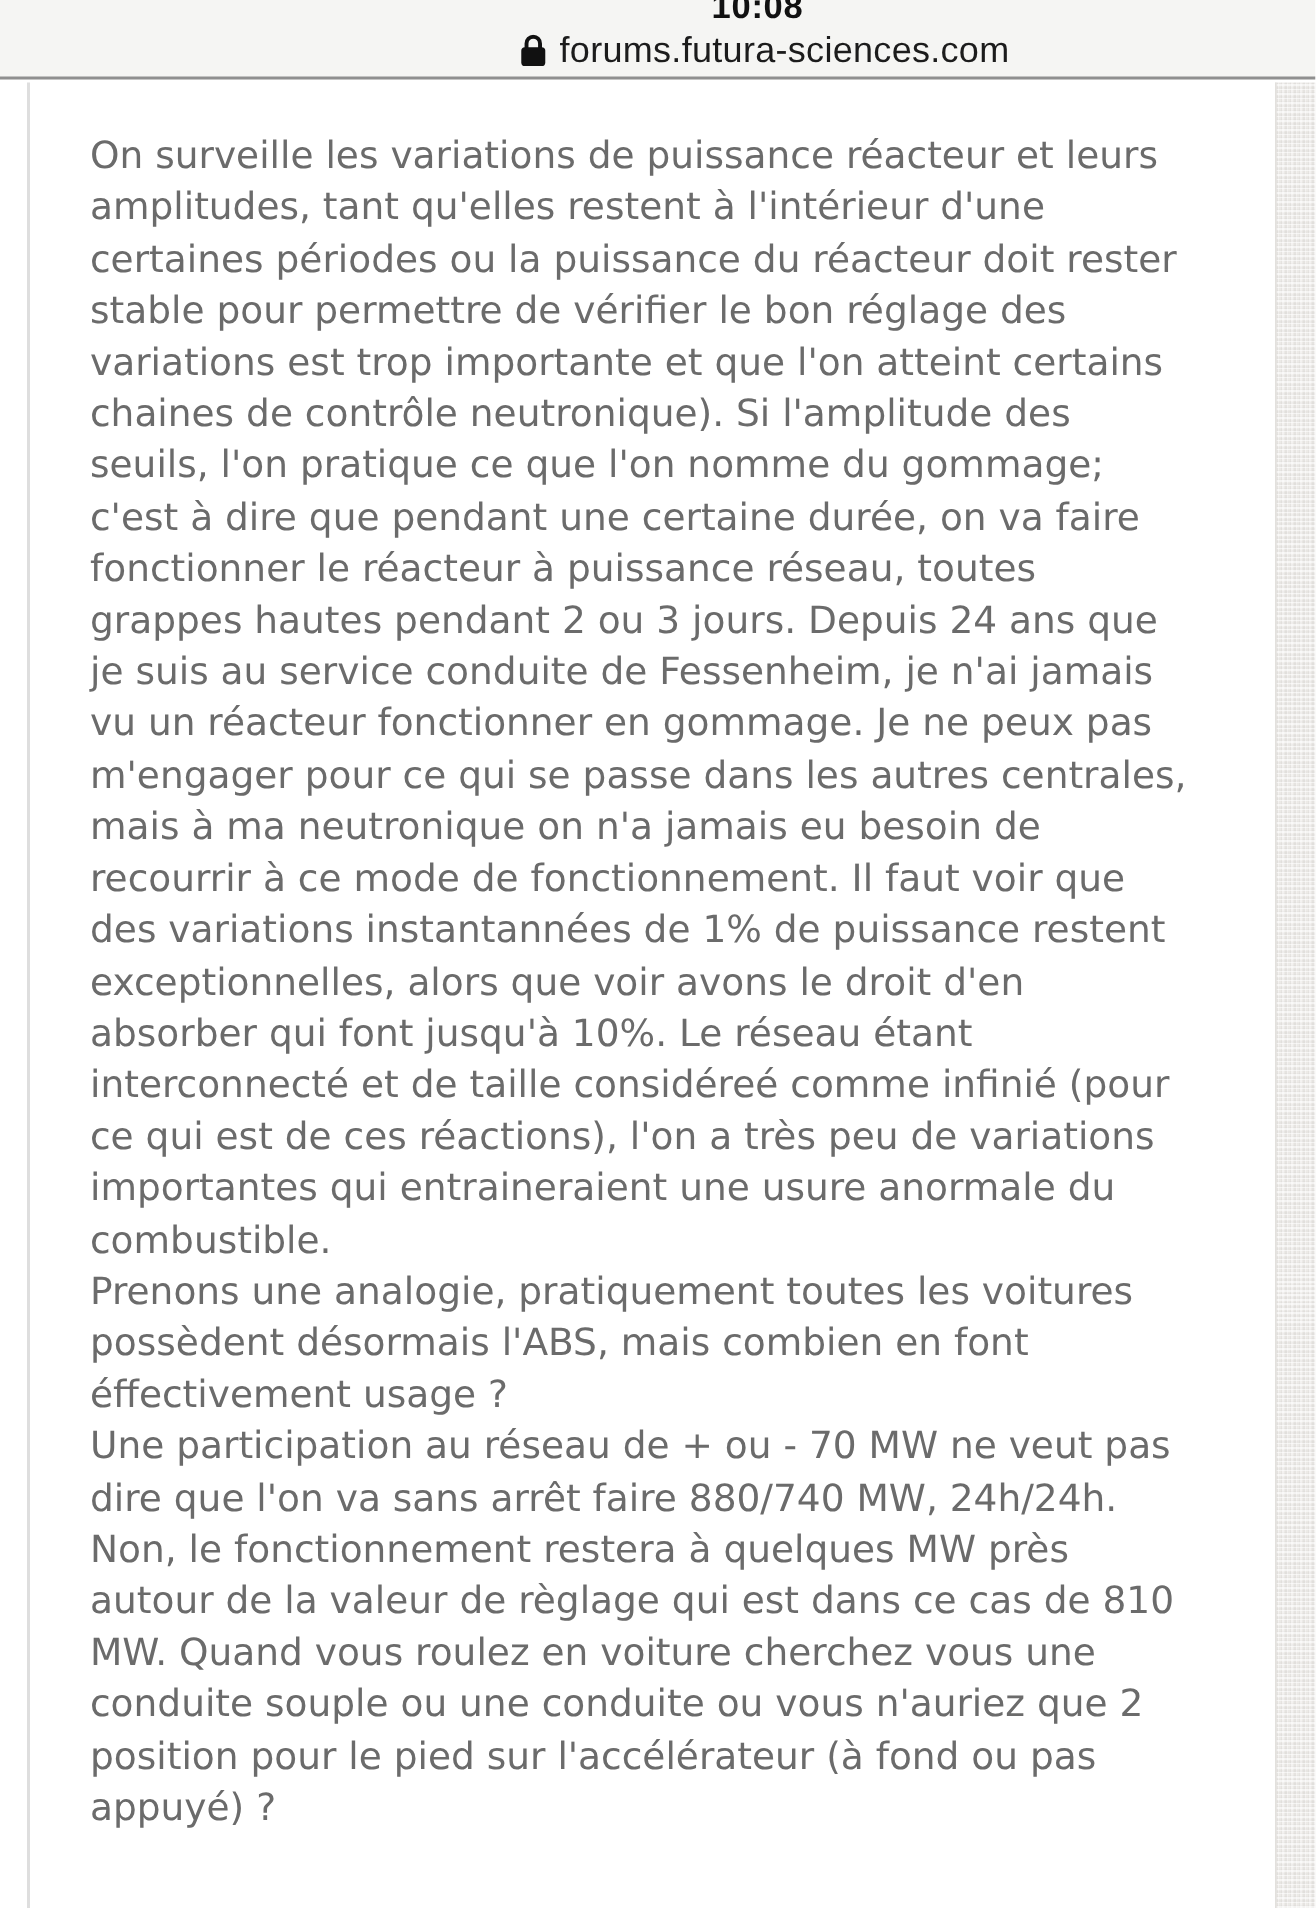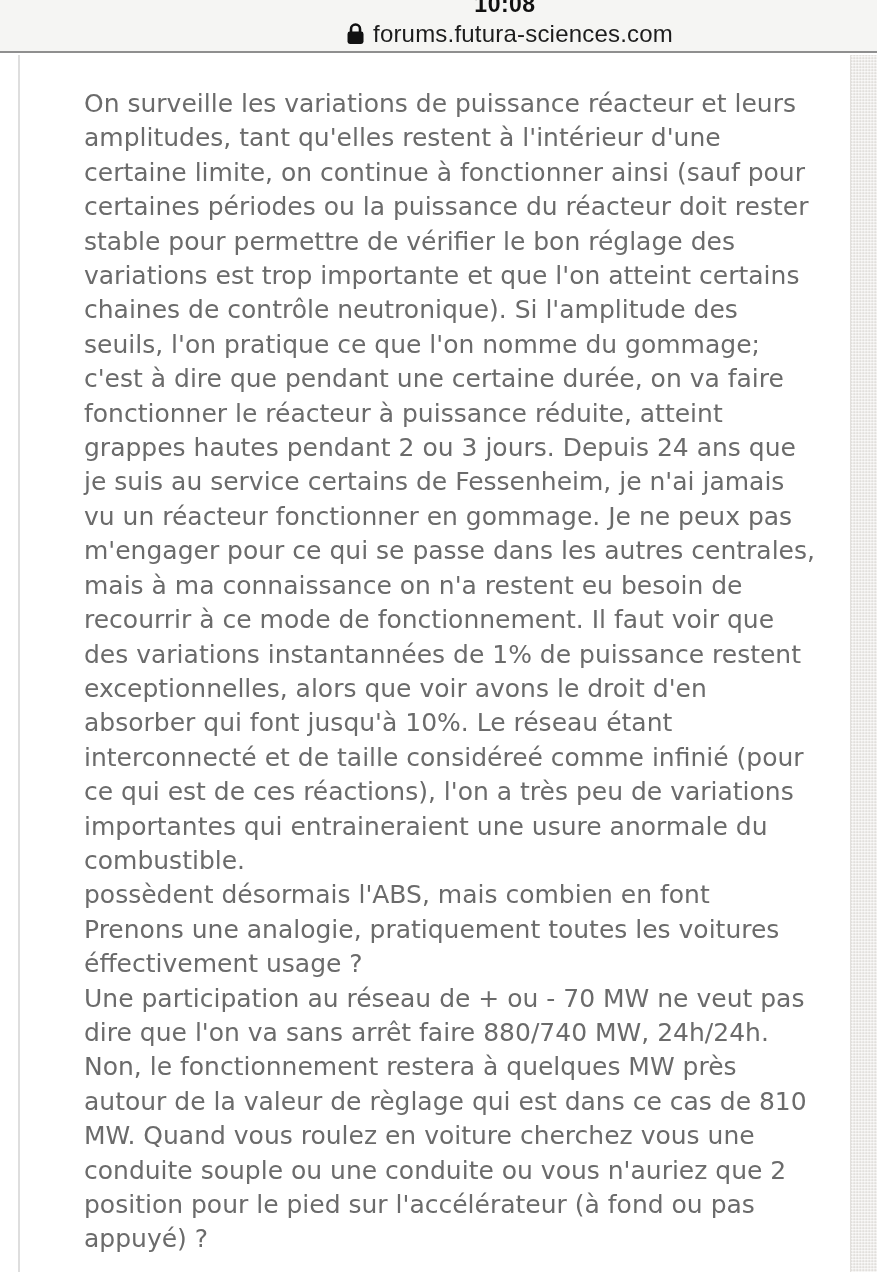--- a/index.html
+++ b/index.html
@@ -56,21 +56,20 @@
     background-image:
       repeating-linear-gradient(0deg, rgba(255,255,255,0.55) 0 1px, rgba(0,0,0,0.02) 1px 2px, rgba(255,255,255,0) 2px 3px),
       repeating-linear-gradient(90deg, rgba(0,0,0,0.03) 0 1px, rgba(255,255,255,0.4) 1px 2px, rgba(255,255,255,0) 2px 3px);
     border-left:1px solid #e2e0dd;
   }
   .post-text{
     position:absolute;left:60px;top:32px;right:30px;
     font-family:"DejaVu Sans", sans-serif;
     font-size:25px;line-height:34.4px;
     color:var(--body-text);
-    margin-left:24px;
   }
   .post-line{white-space:nowrap;}
 </style>
 </head>
 <body>
 
 <div class="screen">
 
   <div class="header">
     <div class="status-time">10:08</div>
@@ -84,43 +83,42 @@
       <span class="domain">forums.futura-sciences.com</span>
     </div>
   </div>
 
   <div class="content">
     <div class="left-divider"></div>
     <div class="bg-texture"></div>
     <div class="post-text">
         <div class="post-line">On surveille les variations de puissance réacteur et leurs</div>
         <div class="post-line">amplitudes, tant qu'elles restent à l'intérieur d'une</div>
-        <div class="post-line">certaine limite, on continue à fonctionner ainsi (sauf pour</div>
         <div class="post-line">certaines périodes ou la puissance du réacteur doit rester</div>
         <div class="post-line">stable pour permettre de vérifier le bon réglage des</div>
         <div class="post-line">variations est trop importante et que l'on atteint certains</div>
         <div class="post-line">chaines de contrôle neutronique). Si l'amplitude des</div>
         <div class="post-line">seuils, l'on pratique ce que l'on nomme du gommage;</div>
         <div class="post-line">c'est à dire que pendant une certaine durée, on va faire</div>
-        <div class="post-line">fonctionner le réacteur à puissance réduite, atteint</div>
+        <div class="post-line">fonctionner le réacteur à puissance réseau, toutes</div>
         <div class="post-line">grappes hautes pendant 2 ou 3 jours. Depuis 24 ans que</div>
-        <div class="post-line">je suis au service certains de Fessenheim, je n'ai jamais</div>
+        <div class="post-line">je suis au service conduite de Fessenheim, je n'ai jamais</div>
         <div class="post-line">vu un réacteur fonctionner en gommage. Je ne peux pas</div>
         <div class="post-line">m'engager pour ce qui se passe dans les autres centrales,</div>
-        <div class="post-line">mais à ma connaissance on n'a restent eu besoin de</div>
+        <div class="post-line">mais à ma neutronique on n'a jamais eu besoin de</div>
         <div class="post-line">recourrir à ce mode de fonctionnement. Il faut voir que</div>
         <div class="post-line">des variations instantannées de 1% de puissance restent</div>
         <div class="post-line">exceptionnelles, alors que voir avons le droit d'en</div>
         <div class="post-line">absorber qui font jusqu'à 10%. Le réseau étant</div>
         <div class="post-line">interconnecté et de taille considéreé comme infinié (pour</div>
         <div class="post-line">ce qui est de ces réactions), l'on a très peu de variations</div>
         <div class="post-line">importantes qui entraineraient une usure anormale du</div>
         <div class="post-line">combustible.</div>
+        <div class="post-line">Prenons une analogie, pratiquement toutes les voitures</div>
         <div class="post-line">possèdent désormais l'ABS, mais combien en font</div>
-        <div class="post-line">Prenons une analogie, pratiquement toutes les voitures</div>
         <div class="post-line">éffectivement usage ?</div>
         <div class="post-line">Une participation au réseau de + ou - 70 MW ne veut pas</div>
         <div class="post-line">dire que l'on va sans arrêt faire 880/740 MW, 24h/24h.</div>
         <div class="post-line">Non, le fonctionnement restera à quelques MW près</div>
         <div class="post-line">autour de la valeur de règlage qui est dans ce cas de 810</div>
         <div class="post-line">MW. Quand vous roulez en voiture cherchez vous une</div>
         <div class="post-line">conduite souple ou une conduite ou vous n'auriez que 2</div>
         <div class="post-line">position pour le pied sur l'accélérateur (à fond ou pas</div>
         <div class="post-line">appuyé) ?</div>
       </div>

